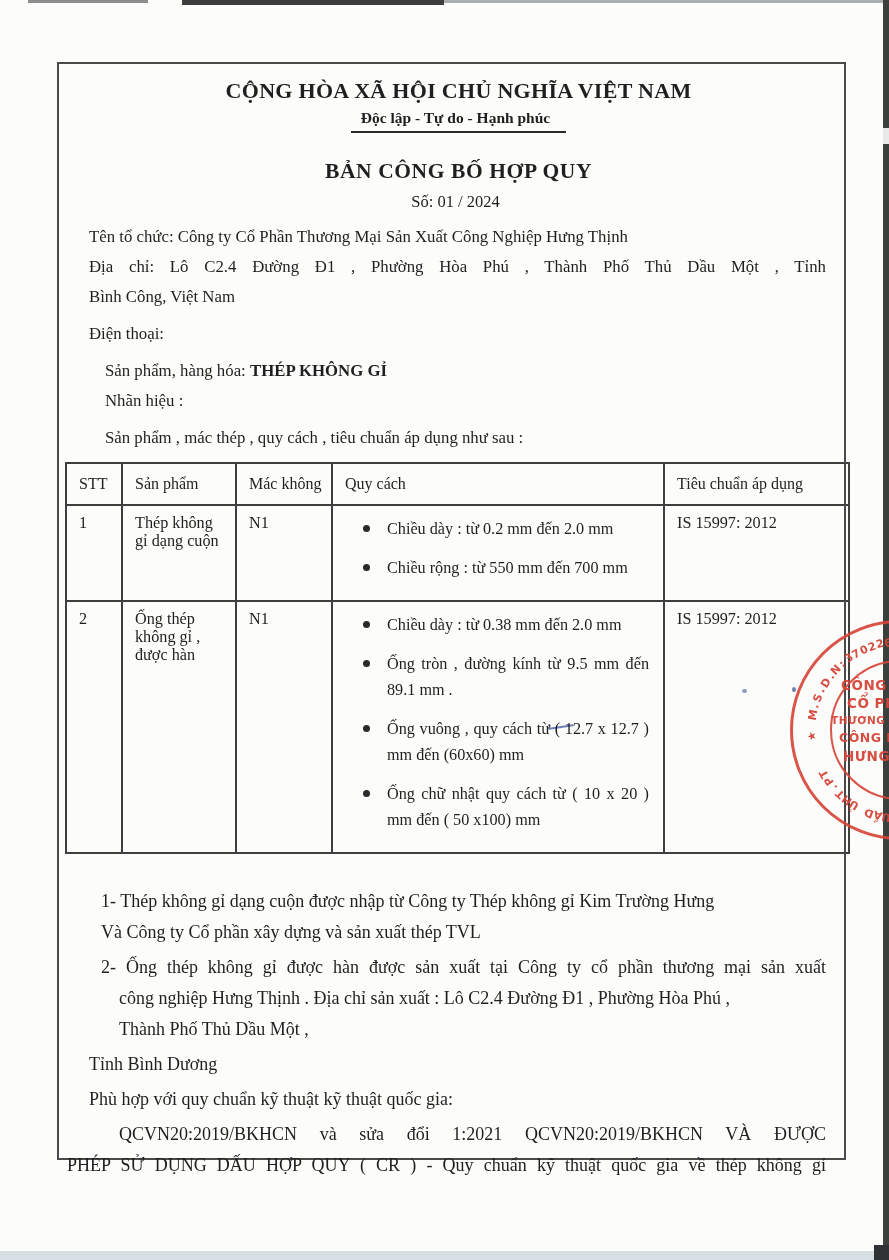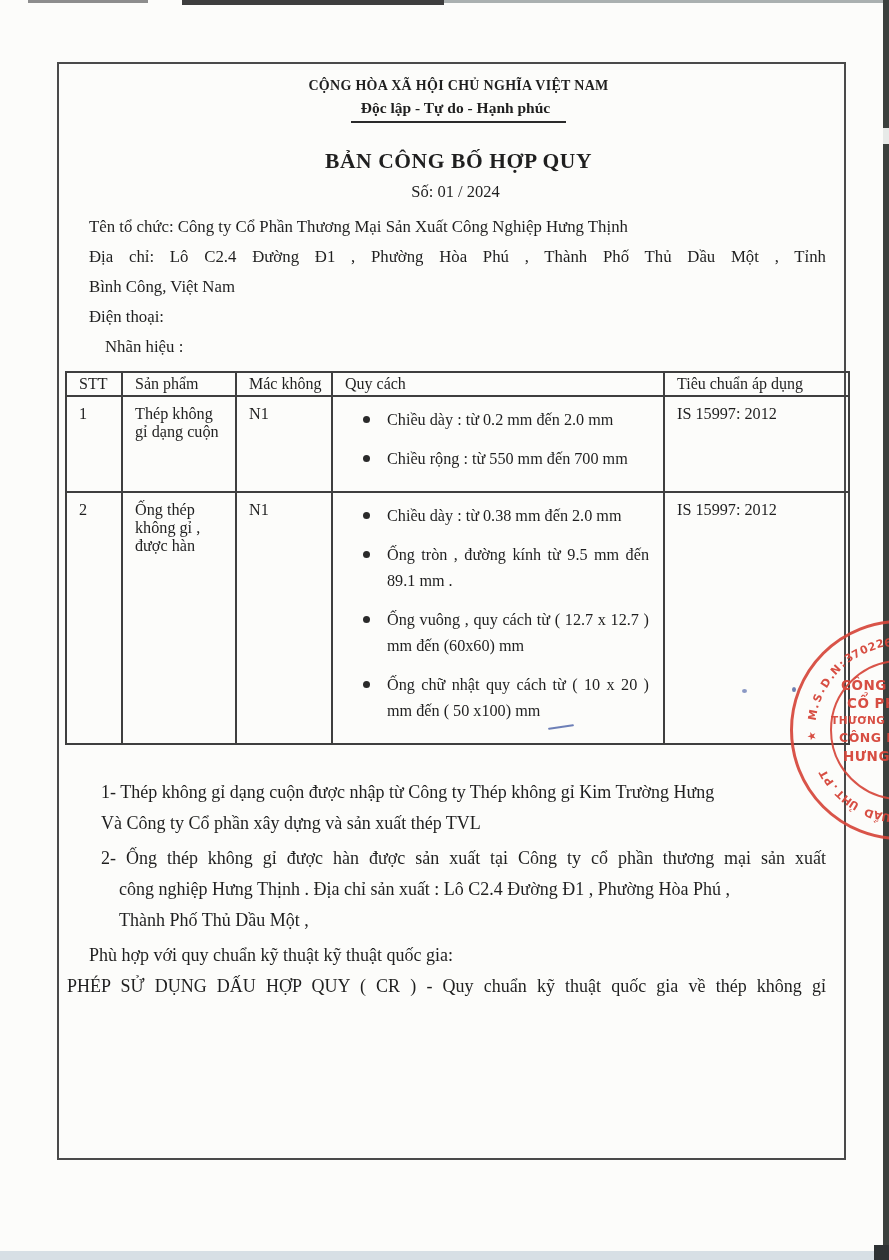--- a/index.html
+++ b/index.html
@@ -24,21 +24,21 @@
   .speck-2{left:548px;top:726px;width:26px;height:2px;background:#3d55a0;opacity:.75;transform:rotate(-8deg);border-radius:2px;}
   .speck-3{left:742px;top:689px;width:5px;height:4px;background:#3d55a0;opacity:.6;border-radius:50%;}
 
   
   .frame{
     position:absolute;left:57px;top:62px;width:789px;height:1098px;
     border:2px solid #4a4a4a;
     box-sizing:border-box;
     padding:12px 16px 0 30px;
   }
-  .nat-title{margin-top:2px;text-align:center;font-weight:bold;font-size:14px;letter-spacing:.3px;}
+  .nat-title{margin-top:2px;text-align:center;font-weight:bold;font-size:22px;letter-spacing:.3px;}
   .motto-wrap{text-align:center;margin-top:5px;}
   .motto{display:inline-block;font-weight:bold;font-size:15.5px;border-bottom:2px solid #2a2a2a;padding:0 16px 4px 10px;}
   .doc-title{margin-top:26px;text-align:center;font-weight:bold;font-size:21.5px;letter-spacing:.6px;}
   .doc-no{margin-top:8px;text-align:center;font-size:16.5px;margin-left:-6px;}
 
   .body-lines{margin-top:10px;font-size:16.8px;}
   .bline{line-height:30px;}
   .bline.justify{text-align:justify;text-align-last:justify;padding-right:2px;}
   .bline.indent{padding-left:16px;}
   .bline .bold{font-weight:bold;}
@@ -53,21 +53,21 @@
   }
   table.spec td,table.spec th{
     border:2px solid #3f3f3f;
     vertical-align:top;
     font-weight:normal;text-align:left;
     padding:8px 8px 6px 12px;
     box-sizing:border-box;
   }
   col.c-stt{width:56px;} col.c-sp{width:114px;} col.c-mt{width:96px;}
   col.c-qc{width:332px;} col.c-tc{width:185px;}
-  tr.head th{height:24px;vertical-align:middle;padding-top:2px;padding-bottom:2px;font-size:16px;font-family:Liberation Serif, serif;}
+  tr.head th{height:42px;vertical-align:middle;padding-top:2px;padding-bottom:2px;font-size:16px;font-family:Liberation Serif, serif;}
   td.ctr{text-align:center;padding-left:4px;padding-right:4px;}
   td.sp-cell{text-align:justify;padding-right:10px;line-height:18px;}
   tr.r1 td{height:96px;}
   tr.r2 td{height:236px;}
   .bullets{margin:2px 0 0 0;padding:0;list-style:none;}
   .bullets li{position:relative;margin:0 0 13px 42px;width:262px;text-align:justify;line-height:26px;}
   .bullets li .dot{position:absolute;left:-24px;top:9px;width:7px;height:7px;border-radius:50%;background:#2a2a2a;}
 
   
   .notes{margin-top:32px;font-size:18px;}
@@ -111,22 +111,24 @@
       <span class="motto">Độc lập - Tự do - Hạnh phúc</span>
     </div>
 
     <div class="doc-title">BẢN CÔNG BỐ HỢP QUY</div>
     <div class="doc-no">Số: 01 / 2024</div>
 
     <div class="body-lines" id="body-lines">
         <div class="bline">Tên tổ chức: Công ty Cổ Phần Thương Mại Sản Xuất Công Nghiệp Hưng Thịnh</div>
         <div class="bline justify">Địa chỉ: Lô C2.4 Đường Đ1 , Phường Hòa Phú , Thành Phố Thủ Dầu Một , Tỉnh</div>
         <div class="bline">Bình Công, Việt Nam</div>
-        <div class="bline" style="">Điện thoại:</div>
+        <div class="bline" style="margin-top: 7px;">Điện thoại:</div>
+        <div class="bline indent" style="margin-top: 7px;"><span>Sản phẩm, hàng hóa: </span><span class="bold">THÉP KHÔNG GỈ</span></div>
         <div class="bline indent">Nhãn hiệu :</div>
+        <div class="bline indent" style="margin-top: 7px;">Sản phẩm , mác thép , quy cách , tiêu chuẩn áp dụng như sau :</div>
       </div>
 
     <table class="spec" id="spec-table">
       <colgroup>
         <col class="c-stt">
           <col class="c-sp">
           <col class="c-mt">
           <col class="c-qc">
           <col class="c-tc">
       </colgroup>
@@ -166,21 +168,23 @@
           </tr>
         </tbody>
     </table>
 
     <div class="notes" id="notes">
         <div class="nline flush">1-  Thép không gỉ dạng cuộn được nhập từ Công ty Thép không gỉ Kim Trường Hưng</div>
         <div class="nline flush">Và Công ty Cổ phần xây dựng và sản xuất thép TVL</div>
         <div class="nline flush justify gap">2-  Ống thép không gỉ được hàn được sản xuất tại Công ty cổ phần thương mại sản xuất</div>
         <div class="nline cont">công nghiệp Hưng Thịnh . Địa chỉ sản xuất : Lô C2.4 Đường Đ1 , Phường Hòa Phú ,</div>
         <div class="nline cont">Thành Phố Thủ Dầu Một ,</div>
+        <div class="nline base gap">Tỉnh Bình Dương</div>
         <div class="nline base gap">Phù hợp với quy chuẩn kỹ thuật kỹ thuật quốc gia:</div>
+        <div class="nline qcvn1 justify gap">QCVN20:2019/BKHCN và sửa đổi 1:2021 QCVN20:2019/BKHCN VÀ ĐƯỢC</div>
         <div class="nline outdent justify">PHÉP SỬ DỤNG DẤU HỢP QUY ( CR ) -  Quy chuẩn kỹ thuật quốc gia về thép không gỉ</div>
       </div>
   </div>
 
   <div class="stamp" id="stamp">
     <div class="ring ring-outer"></div>
     <div class="ring ring-inner"></div>
   <span class="ach" style="left: 813.337px; top: 714.719px; transform: translate(-50%, -50%) rotate(280deg);">M</span>
       <span class="ach" style="left: 815.23px; top: 706.377px; transform: translate(-50%, -50%) rotate(285.571deg);">.</span>
       <span class="ach" style="left: 817.924px; top: 698.259px; transform: translate(-50%, -50%) rotate(291.143deg);">S</span>

